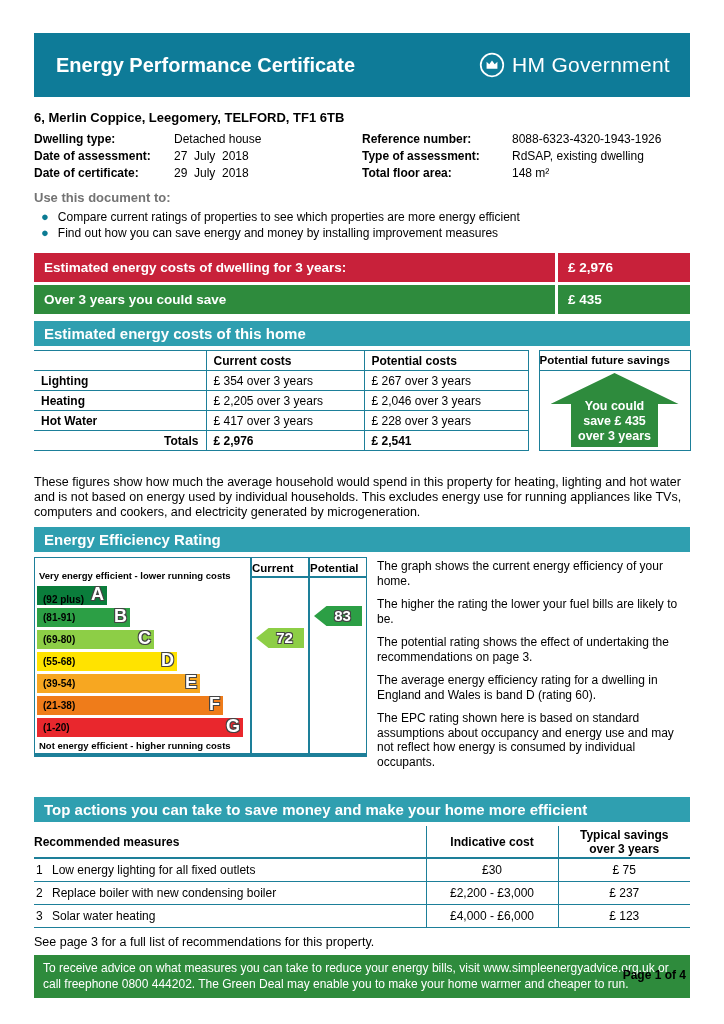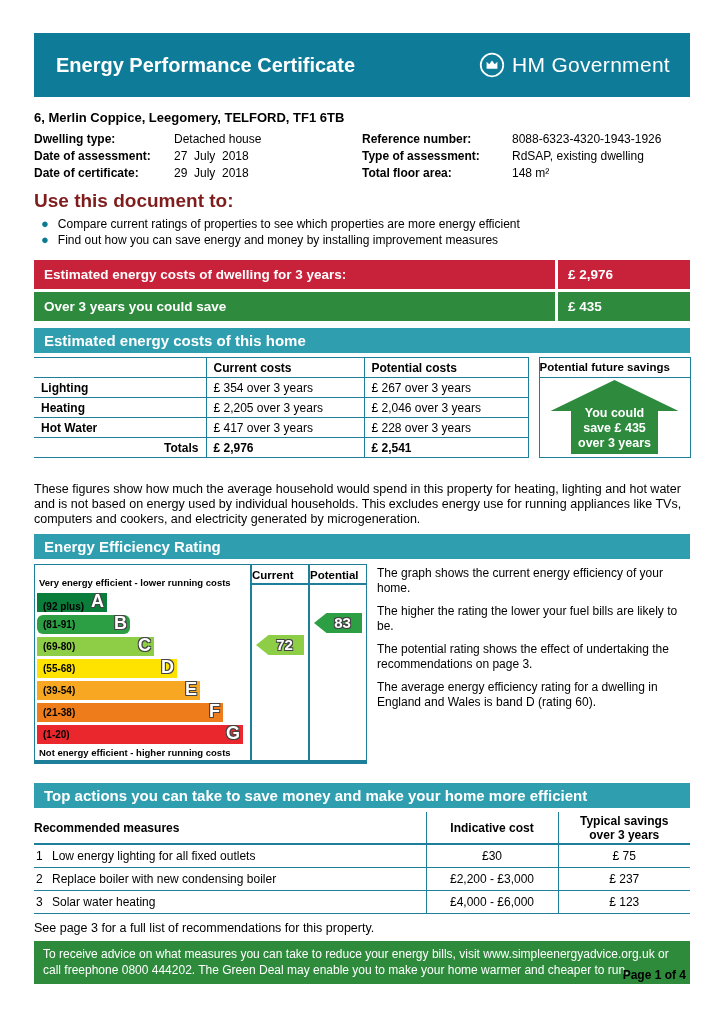--- a/index.html
+++ b/index.html
@@ -21,21 +21,21 @@
 
   
   .address { margin:13px 34px 0; font-weight:bold; font-size:13px; }
   .details { margin:6px 34px 0; display:flex; }
   .details-col { width:50%; }
   .detail-row { display:flex; font-size:12px; line-height:17px; }
   .detail-label { font-weight:bold; width:140px; flex:none; }
   .details-col.right .detail-label { width:150px; }
   .detail-value { white-space:pre; }
 
-  .use-doc-heading { margin:8px 34px 0; color:#7f1d1d; font-weight:bold; font-size:19px; }
+  .use-doc-heading { margin:8px 34px 0; color:#737373; font-weight:bold; font-size:13px; }
   .bullets { margin:4px 34px 0; list-style:none; }
   .bullet-item { display:flex; font-size:12px; line-height:16px; }
   .bullet-dot { color:#0b7b93; margin:0 9px 0 7px; font-size:13px; }
 
   
   .banner-row { margin:12px 34px 0; display:flex; height:29px; }
   .banner-row.second { margin-top:3px; }
   .banner-label { flex:1; color:#fff; font-weight:bold; font-size:13.5px; display:flex; align-items:center; padding-left:10px; }
   .banner-value { width:132px; margin-left:3px; color:#fff; font-weight:bold; font-size:13.5px; display:flex; align-items:center; padding-left:10px; flex:none; }
   .bg-red { background:#c8213a; }
@@ -73,21 +73,21 @@
   .bands-pane { width:215px; flex:none; padding:12px 4px 0 2px; }
   .scale-label { font-size:9.5px; font-weight:bold; height:14px; margin-bottom:2px; padding-left:2px; }
   .scale-label.bottom { margin-top:3px; }
   .band { height:19px; margin-bottom:3px; display:flex; align-items:center; position:relative; }
   .band-range { font-size:10px; font-weight:bold; padding-left:6px; }
   .band-letter {
     position:absolute; right:3px; top:-2px; font-size:18px; font-weight:bold; color:#fff;
     text-shadow:-1px -1px 0 #444, 1px -1px 0 #444, -1px 1px 0 #444, 1px 1px 0 #444;
   }
   .band-a { width:70px;  background:#0a7d3b;align-items:flex-end; }
-  .band-b { width:93px;  background:#2c9f45;border-radius:6px; }
+  .band-b { width:93px;  background:#2c9f45; }
   .band-c { width:117px; background:#8dce46; }
   .band-d { width:140px; background:#ffe300; }
   .band-e { width:163px; background:#f7a721; }
   .band-f { width:186px; background:#ef7c1a; }
   .band-g { width:206px; background:#e9272d; }
   .rating-col { width:58px; flex:none; border-left:2px solid #1d7f99; display:flex; flex-direction:column; }
   .rating-header { height:20px; line-height:20px; border-bottom:2px solid #1d7f99; font-weight:bold; font-size:11.5px; }
   .rating-body { position:relative; flex:1; }
   .rating-arrow {
     position:absolute; left:4px; width:48px; height:20px; line-height:20px;
@@ -276,20 +276,21 @@
         <div class="rating-body">
           <div class="rating-arrow arrow-potential">83</div>
         </div>
       </div>
     </div>
     <div class="eer-text">
       <p>The graph shows the current energy efficiency of your home.</p>
       <p>The higher the rating the lower your fuel bills are likely to be.</p>
       <p>The potential rating shows the effect of undertaking the recommendations on page 3.</p>
       <p>The average energy efficiency rating for a dwelling in England and Wales is band D (rating 60).</p>
+      <p>The EPC rating shown here is based on standard assumptions about occupancy and energy use and may not reflect how energy is consumed by individual occupants.</p>
     </div>
   </div>
 
   <div class="section-banner actions-banner">Top actions you can take to save money and make your home more efficient</div>
 
   <table class="actions">
     <tbody>
         <tr>
       <th class="col-measure">Recommended measures</th>
       <th class="col-cost">Indicative cost</th>

